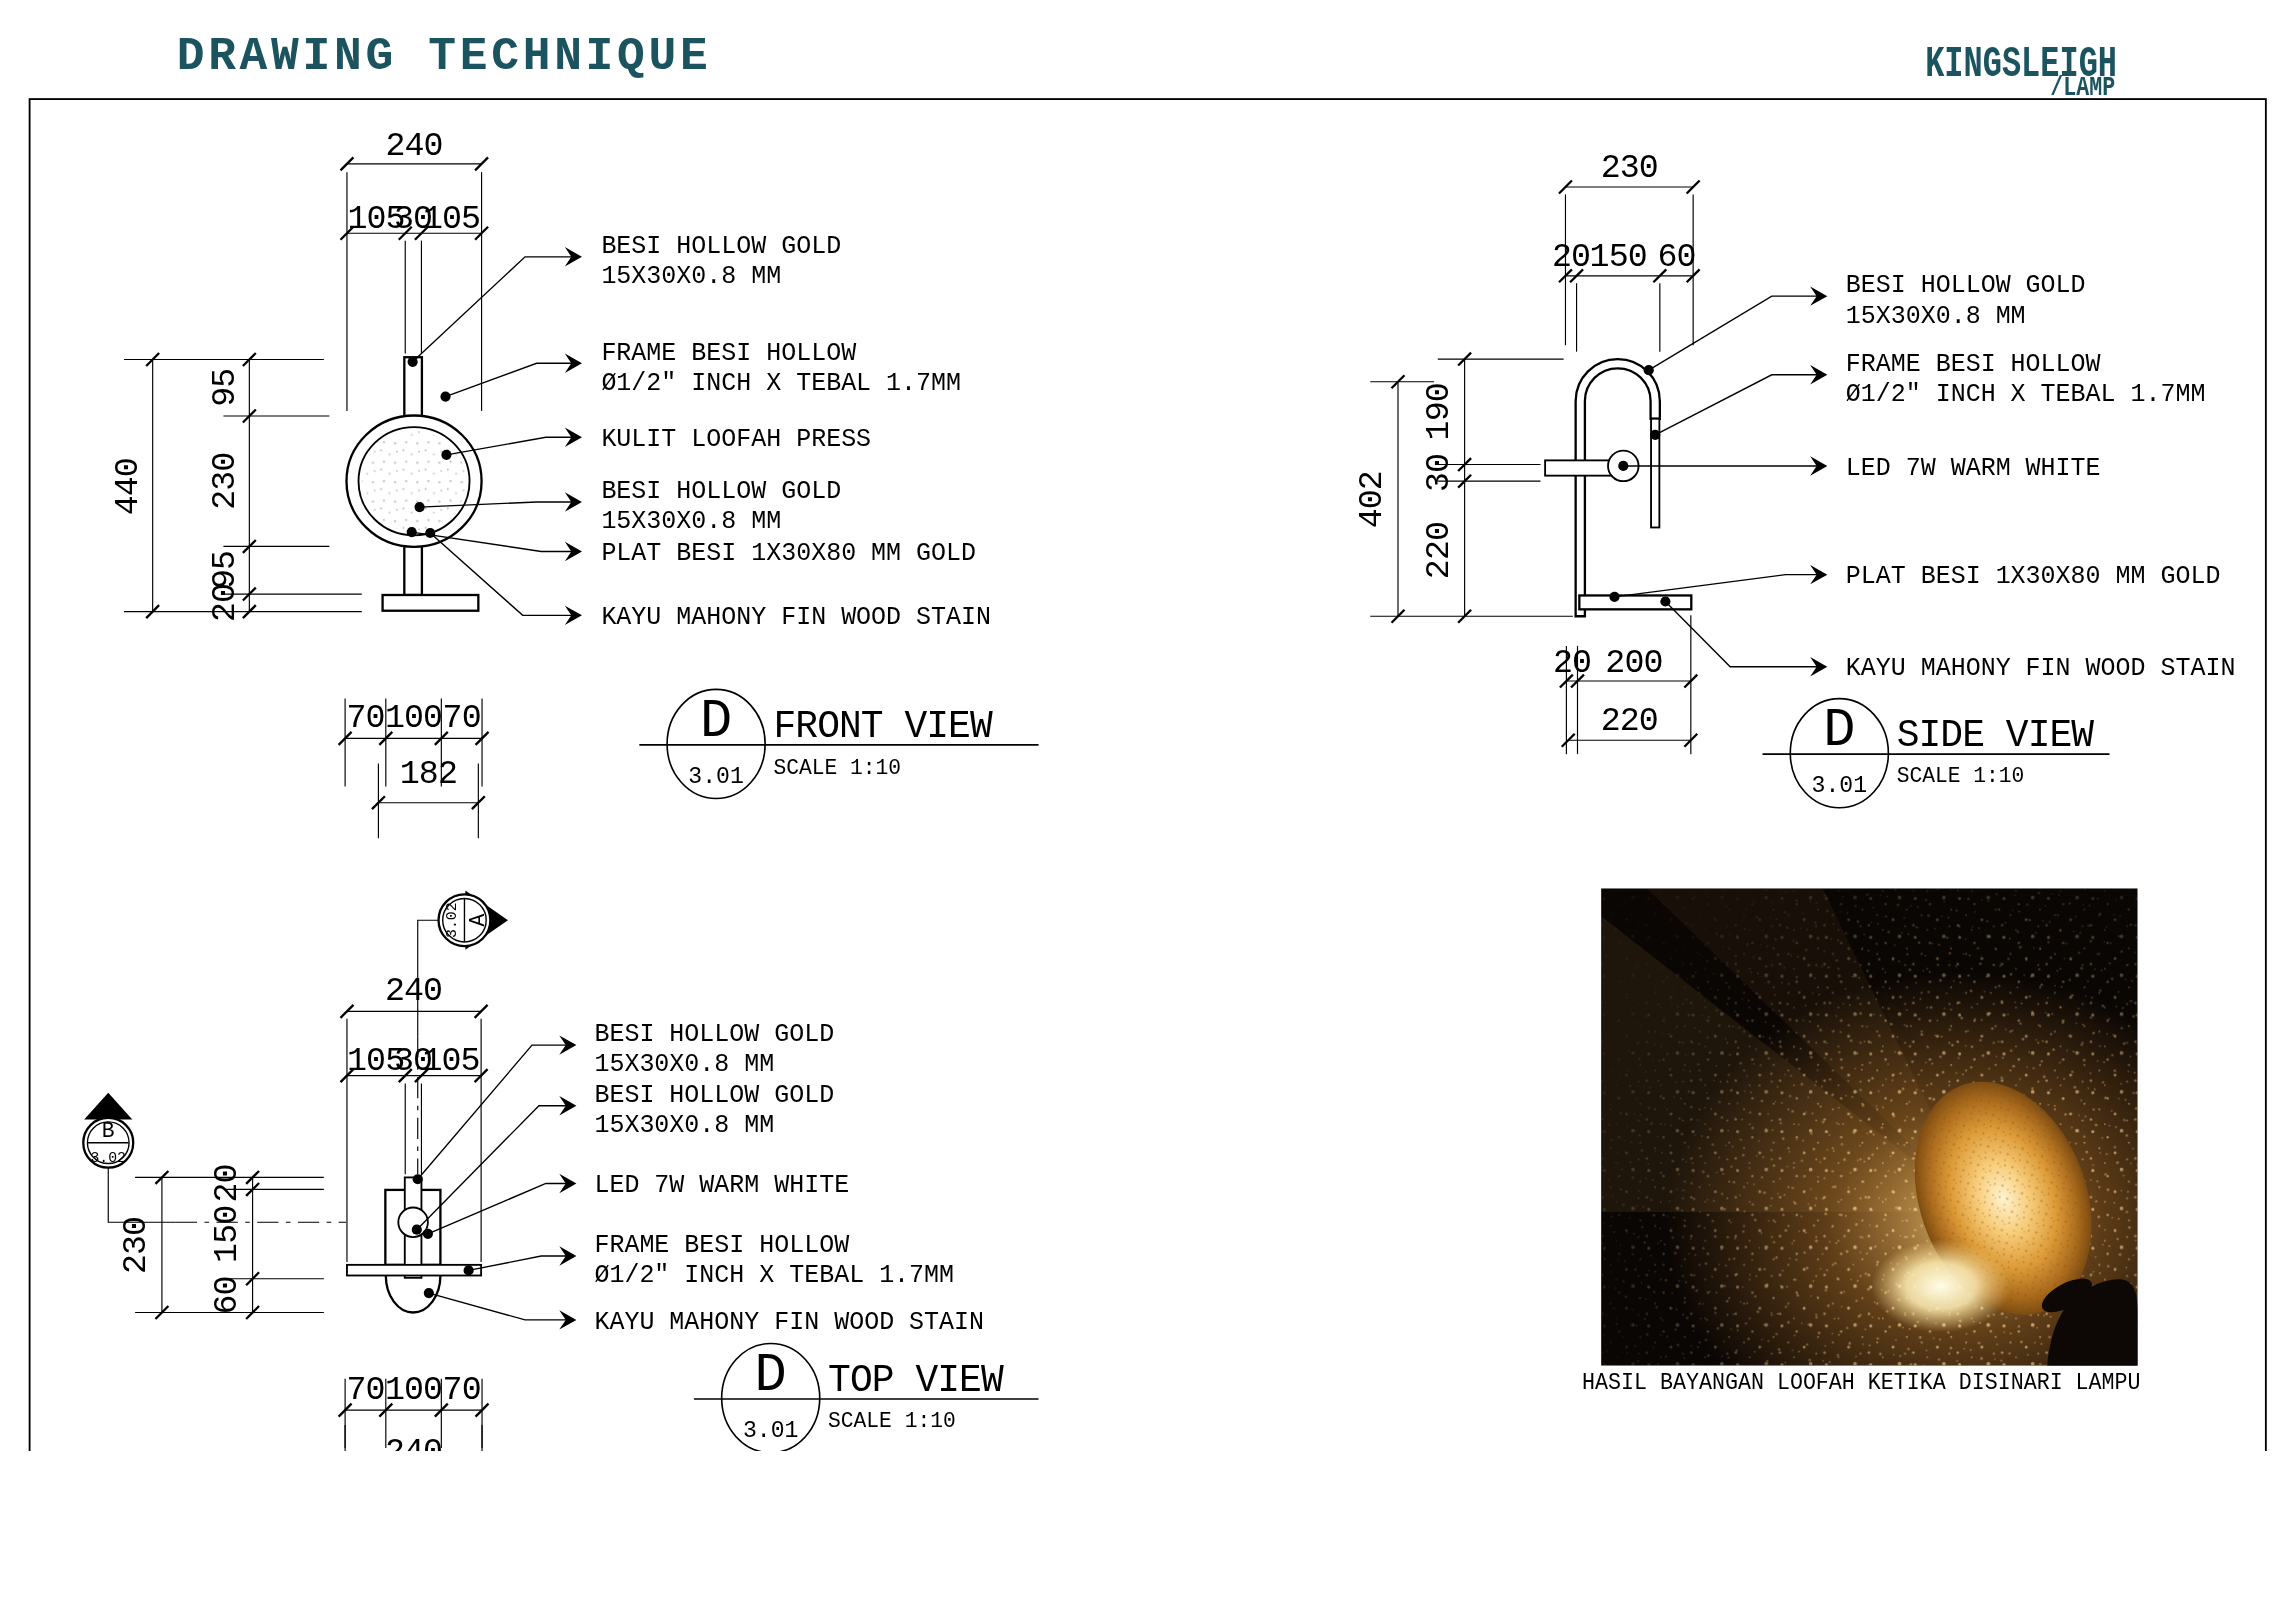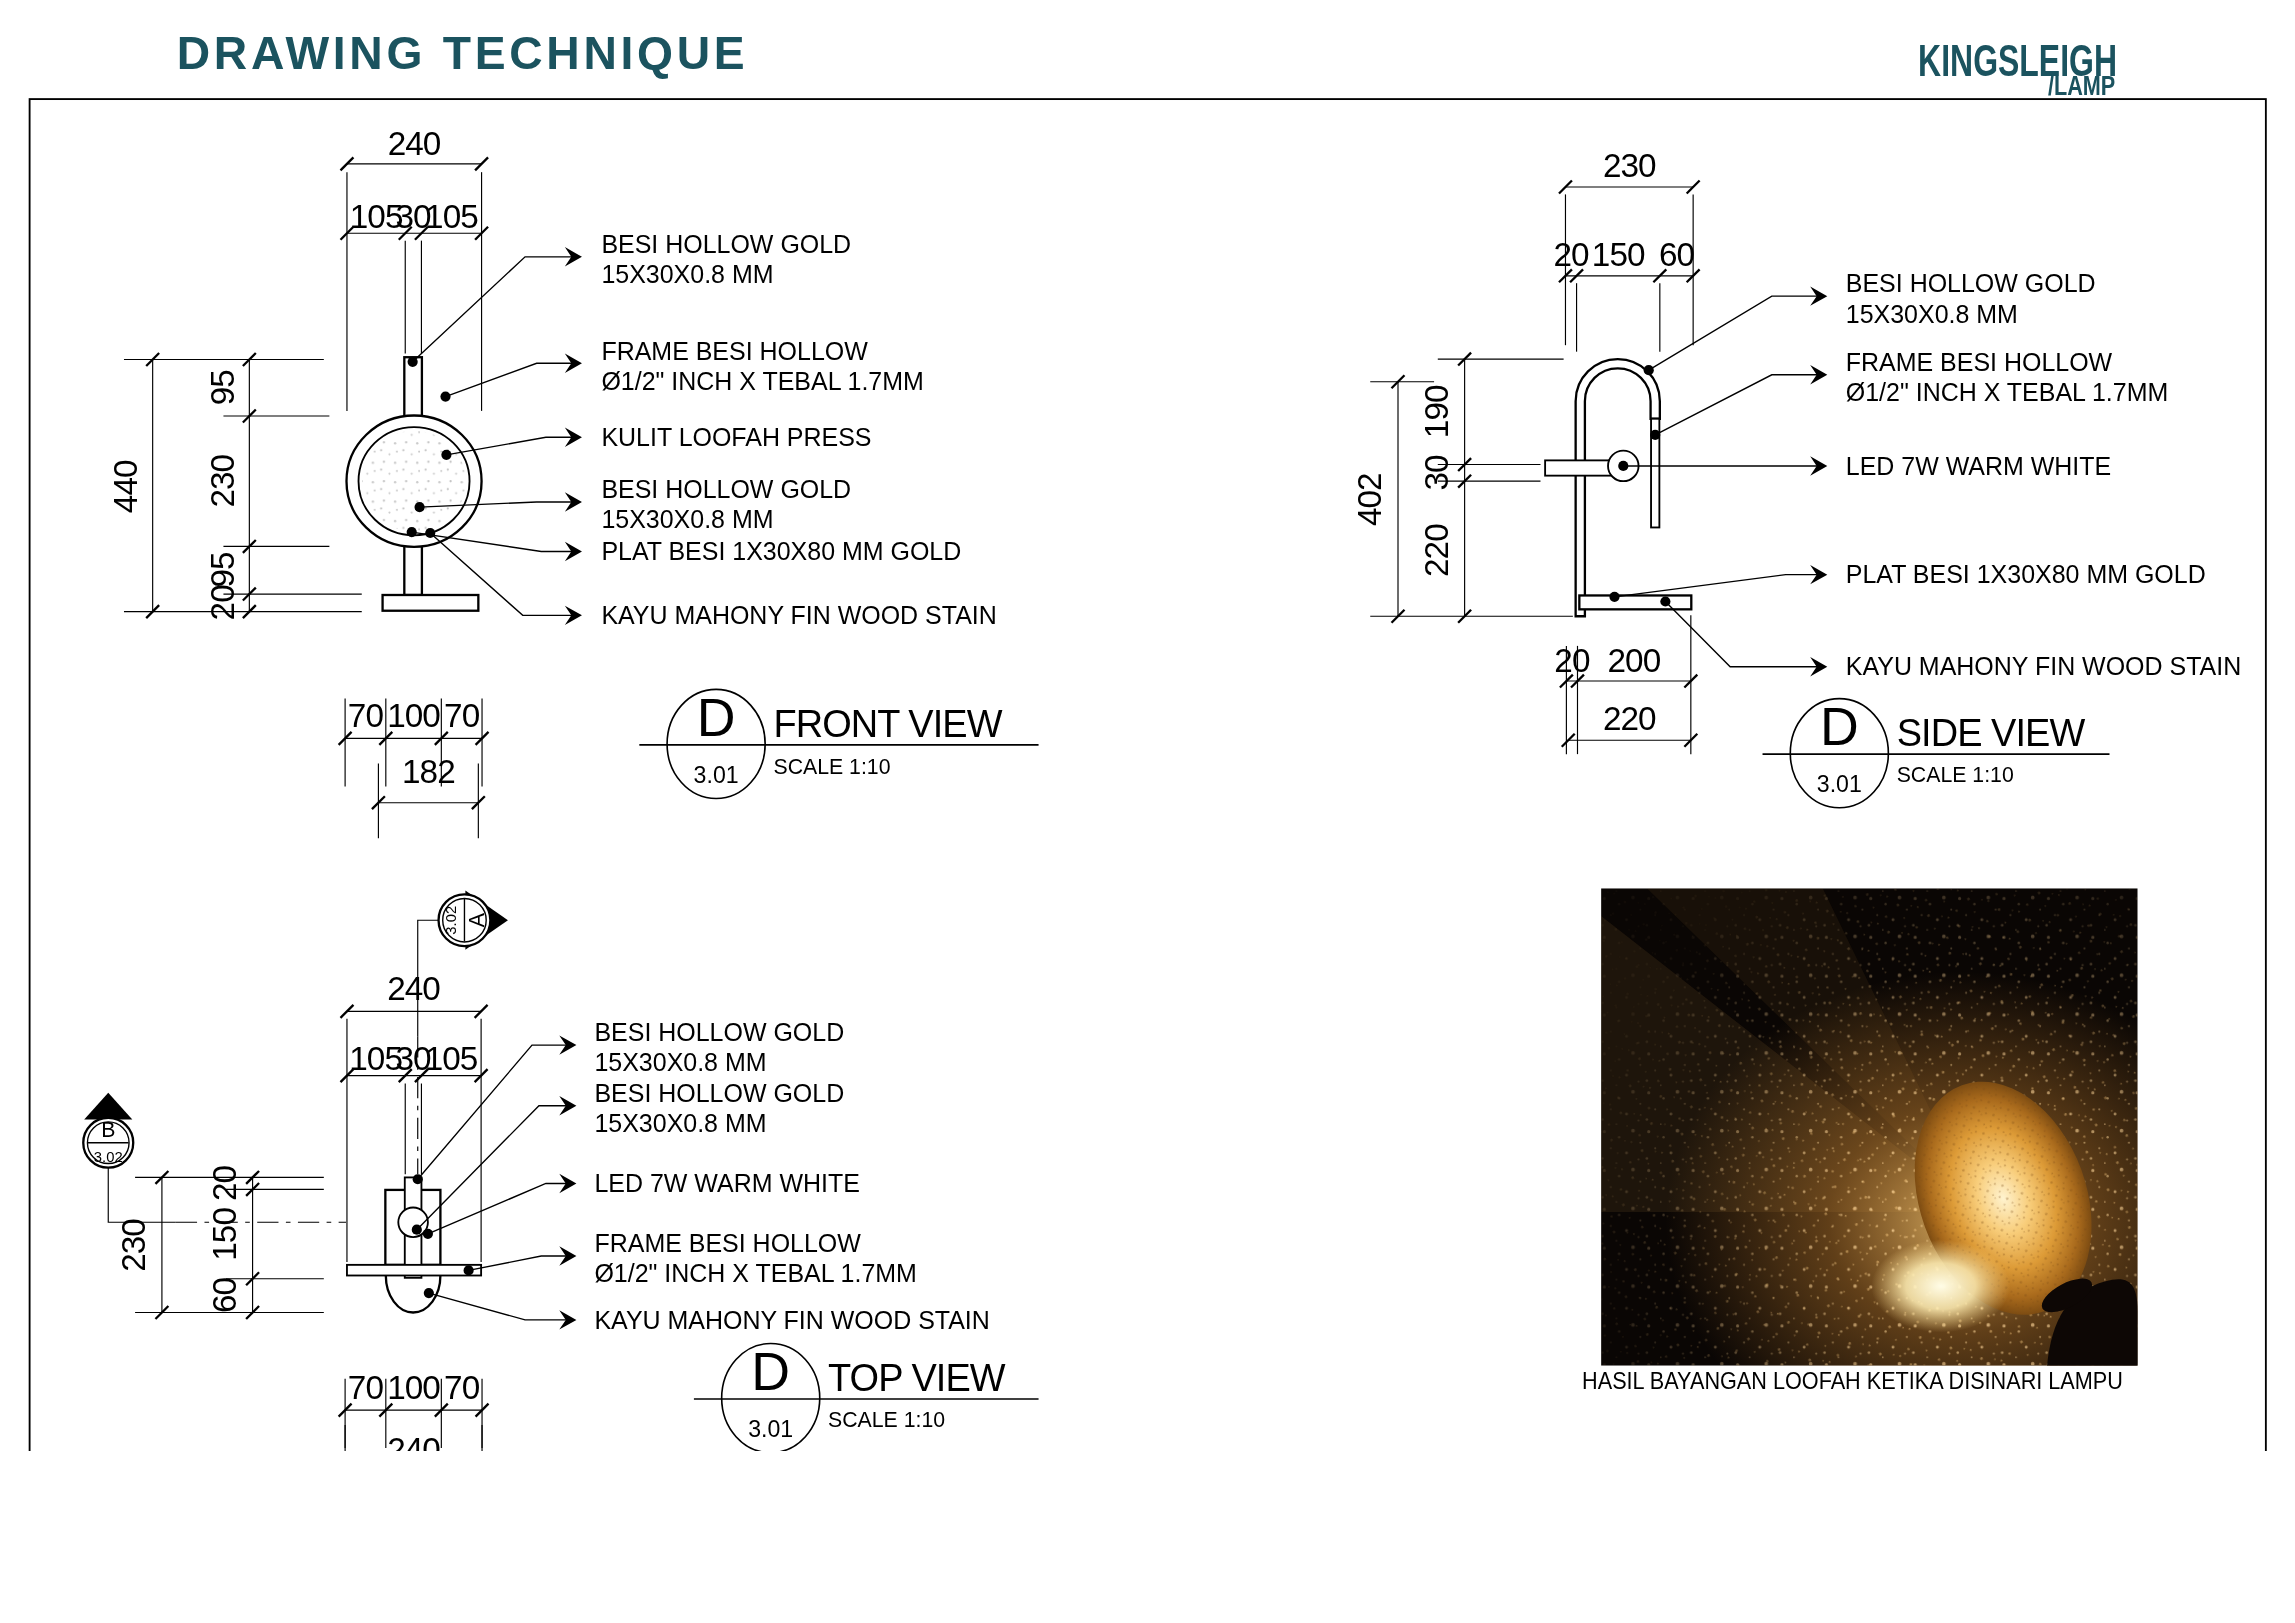--- a/index.html
+++ b/index.html
@@ -1,16 +1,16 @@
 <!DOCTYPE html>
 <html style="font-size:7.4px"><head>
 <meta charset="utf-8">
 <style>
   html,body{margin:0;padding:0;background:#ffffff}
-  .page{position:relative;width:2295px;height:1451px;background:#fff;font-family:Liberation Sans, sans-serif;overflow:hidden}
+  .page{position:relative;width:2295px;height:1451px;background:#fff;font-family:Liberation Mono, monospace;overflow:hidden}
   svg{position:absolute;left:0;top:0}
   text{fill:#000}
   .h1{font-size:100px;font-weight:bold;letter-spacing:8px;fill:#1b535f}
   .brand{font-size:96px;font-weight:bold;fill:#1b535f}
   .brandsub{font-size:60px;font-weight:bold;fill:#1b535f}
   .pagenum{font-size:56px;letter-spacing:12px;fill:#1b535f;text-anchor:middle}
   .dim{font-size:72px;letter-spacing:-2px;text-anchor:middle}
   .ann{font-size:54px}
   .vtitle{font-size:82px;letter-spacing:-2px}
   .vscale{font-size:46px}

